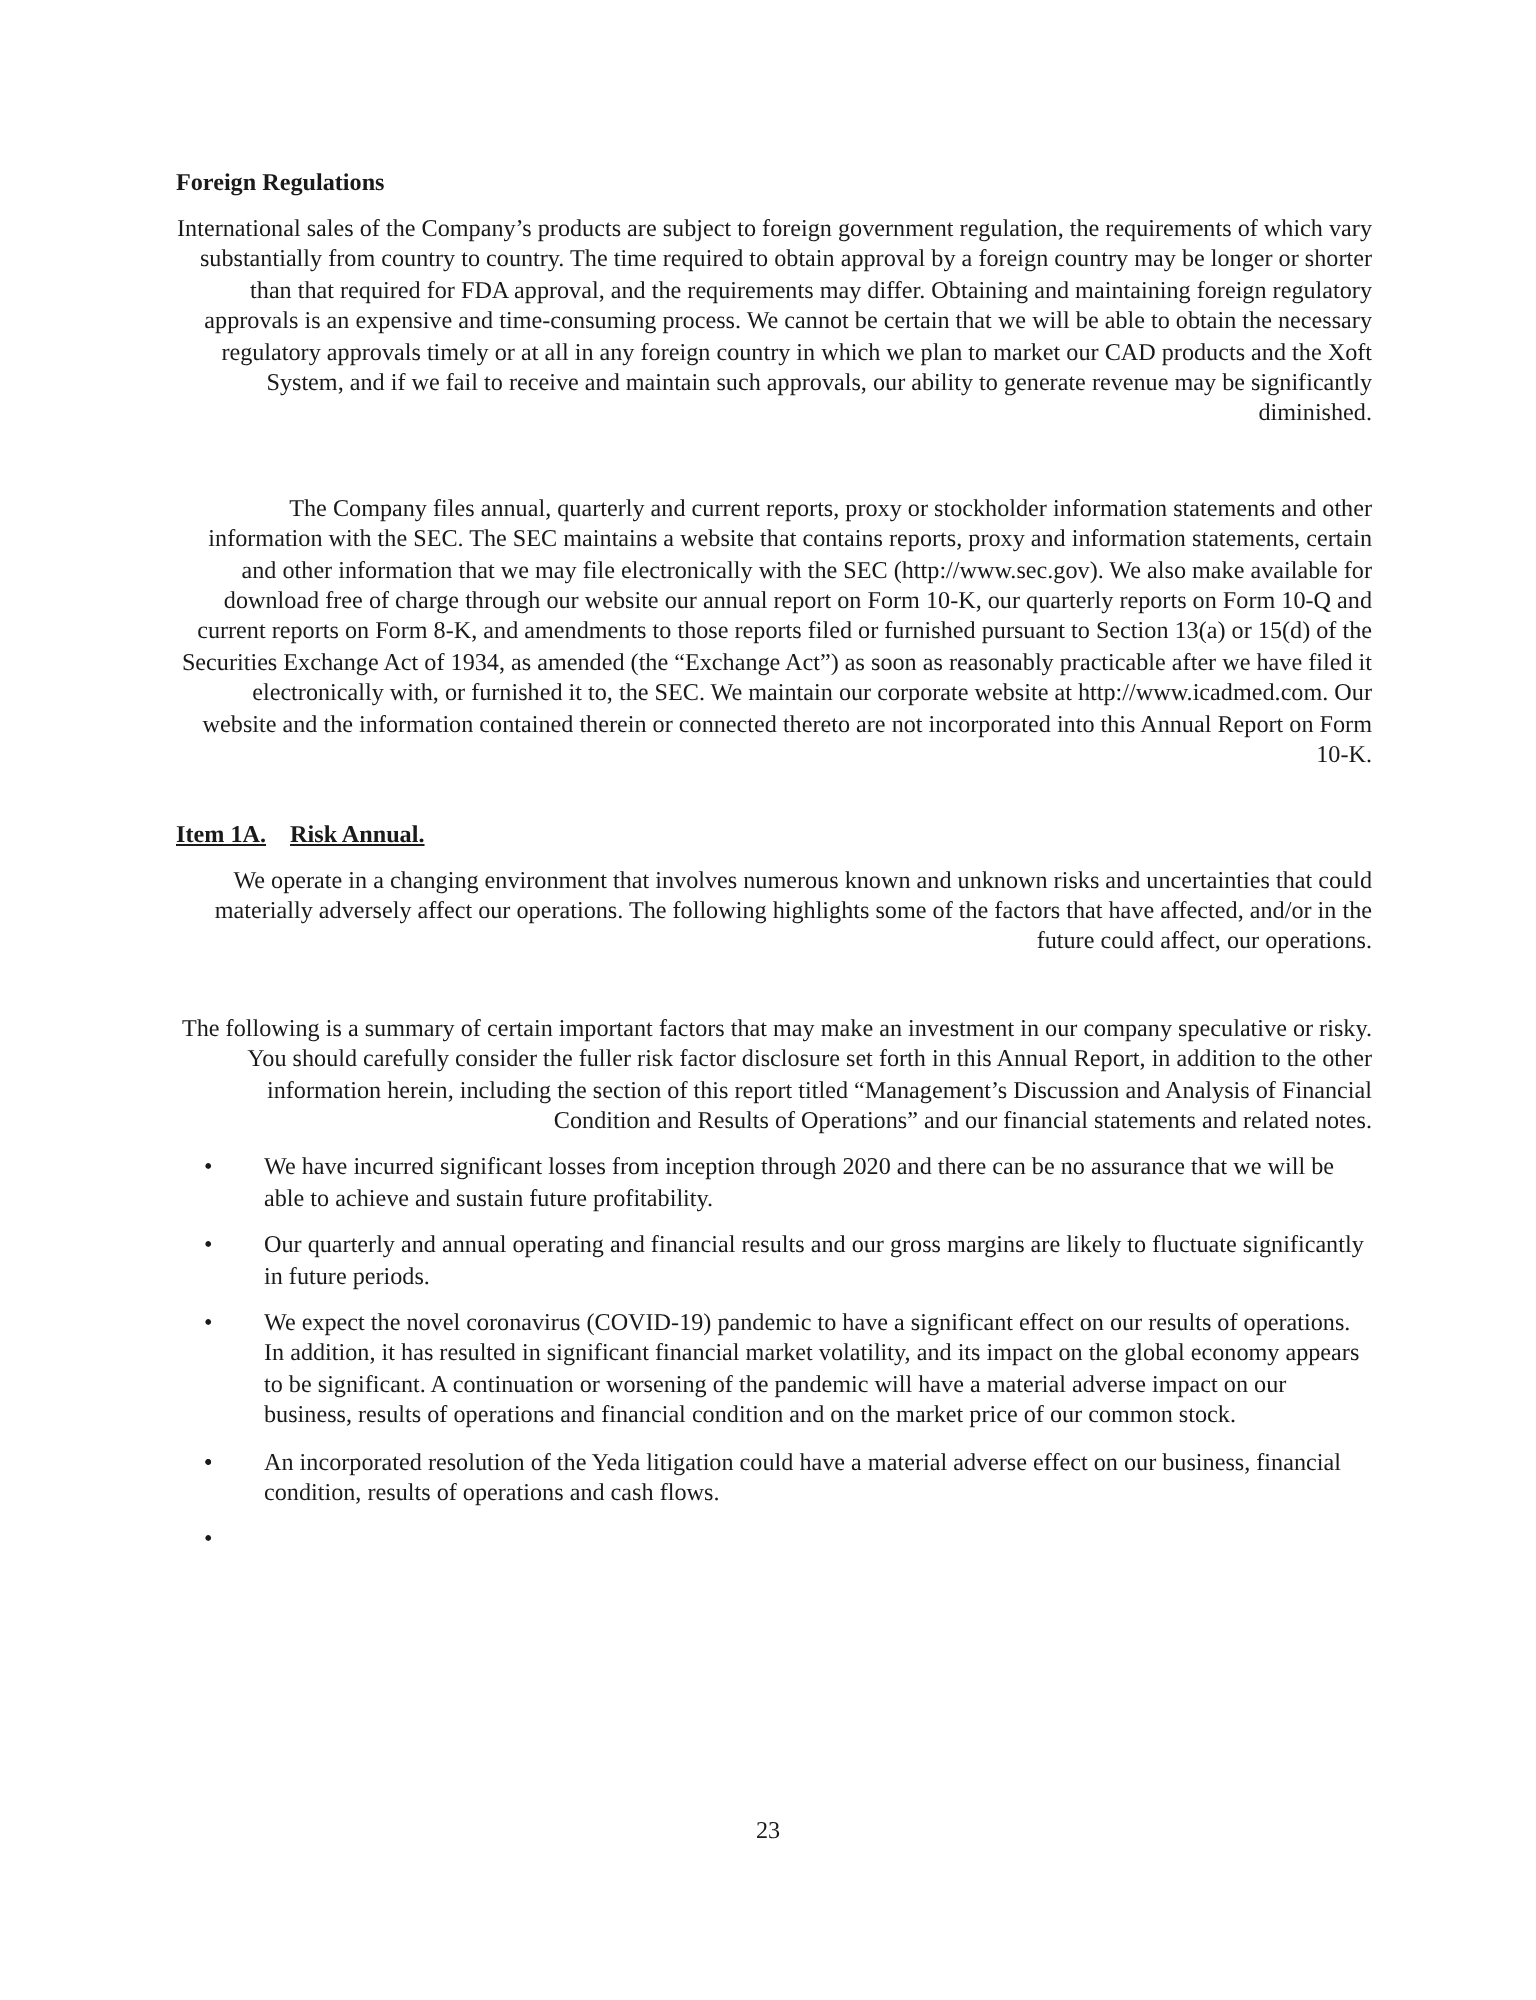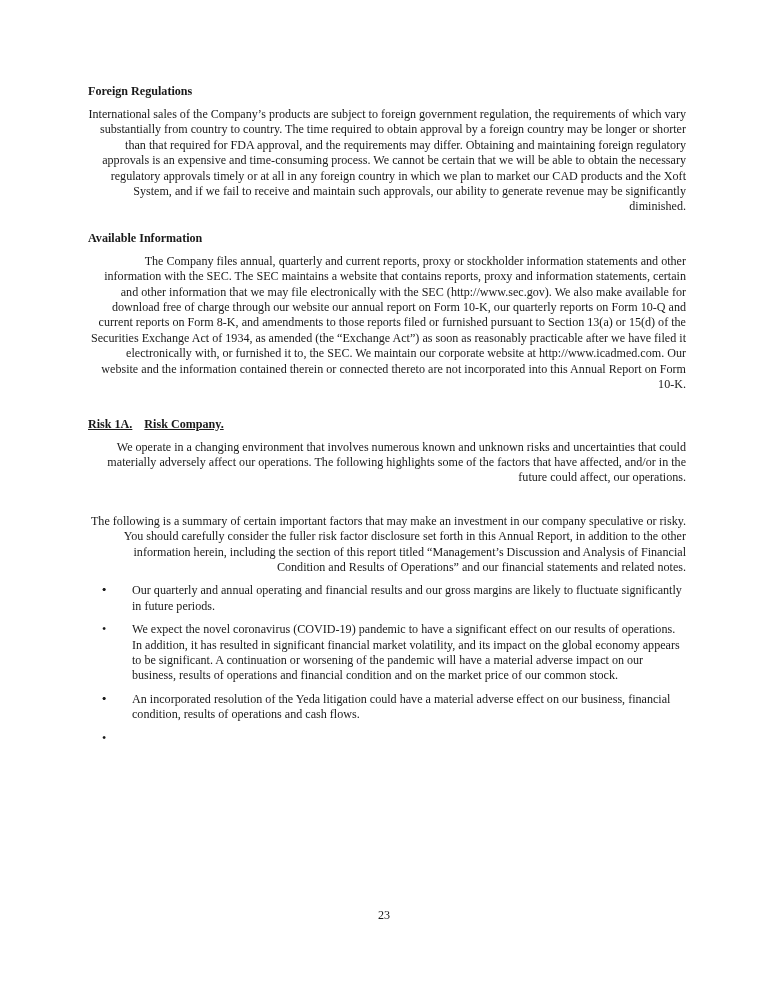--- a/index.html
+++ b/index.html
@@ -1,21 +1,21 @@
 <!DOCTYPE html>
 <html><head>
 <meta charset="utf-8">
 <style>
   html, body { margin: 0; padding: 0; background: #ffffff; }
   body { width: 768px; height: 1000px; position: relative; overflow: hidden;
          font-family: "Liberation Serif", "DejaVu Serif", serif; color: #1a1a1a; }
   .page { position: absolute; left: 88px; top: 84px; width: 598px; font-size: 12.1px; line-height: 15.4px; }
   h2 { font-size: 12.1px; font-weight: bold; margin: 0 0 8px 0; line-height: 15px; }
   p { margin: 0; text-align: right; }
-  .sec-foreign { margin-bottom: 16px; }
+  .sec-foreign { margin-bottom: 32px; }
   .sec-avail { margin-bottom: 24px; }
   .item-head { font-weight: bold; margin: 0 0 8px 0; line-height: 15px; }
   .item-head .u { text-decoration: underline; }
   .item-head .gap { display: inline-block; width: 12px; }
   .para-gap { margin-bottom: 28px; }
   ul.bullets { list-style: none; margin: 8px 0 0 0; padding: 0; }
   ul.bullets li { position: relative; padding-left: 44px; margin-bottom: 8px; }
   ul.bullets li .bullet { position: absolute; left: 14px; top: 0; }
   .page-num { position: absolute; left: 0; width: 768px; top: 908px; text-align: center; font-size: 12.1px; }
 </style>
@@ -23,33 +23,32 @@
 <body>
 
 <div class="page">
 
   <section class="sec-foreign">
     <h2>Foreign Regulations</h2>
     <p>International sales of the Company’s products are subject to foreign government regulation, the requirements of which vary substantially from country to country. The time required to obtain approval by a foreign country may be longer or shorter than that required for FDA approval, and the requirements may differ. Obtaining and maintaining foreign regulatory approvals is an expensive and time-consuming process. We cannot be certain that we will be able to obtain the necessary regulatory approvals timely or at all in any foreign country in which we plan to market our CAD products and the Xoft System, and if we fail to receive and maintain such approvals, our ability to generate revenue may be significantly diminished.</p>
   </section>
 
   <section class="sec-avail">
-    <h2>Available Information</h2>
     <p>The Company files annual, quarterly and current reports, proxy or stockholder information statements and other information with the SEC. The SEC maintains a website that contains reports, proxy and information statements, certain and other information that we may file electronically with the SEC (http://www.sec.gov). We also make available for download free of charge through our website our annual report on Form 10-K, our quarterly reports on Form 10-Q and current reports on Form 8-K, and amendments to those reports filed or furnished pursuant to Section 13(a) or 15(d) of the Securities Exchange Act of 1934, as amended (the “Exchange Act”) as soon as reasonably practicable after we have filed it electronically with, or furnished it to, the SEC. We maintain our corporate website at http://www.icadmed.com. Our website and the information contained therein or connected thereto are not incorporated into this Annual Report on Form 10-K.</p>
   </section>
 
   <section>
     <div class="item-head">
-      <span class="u">Risk 1A.</span><span class="gap"></span><span class="u">Risk Company.</span>
+      <span class="u">Item 1A.</span><span class="gap"></span><span class="u">Risk Annual.</span>
     </div>
     <p class="para-gap">We operate in a changing environment that involves numerous known and unknown risks and uncertainties that could materially adversely affect our operations. The following highlights some of the factors that have affected, and/or in the future could affect, our operations.</p>
     <p>The following is a summary of certain important factors that may make an investment in our company speculative or risky. You should carefully consider the fuller risk factor disclosure set forth in this Annual Report, in addition to the other information herein, including the section of this report titled “Management’s Discussion and Analysis of Financial Condition and Results of Operations” and our financial statements and related notes.</p>
 
     <ul class="bullets">
-      <li><span class="bullet">•</span></li>
+      <li><span class="bullet">•</span><span>We have incurred significant losses from inception through 2020 and there can be no assurance that we will be able to achieve and sustain future profitability.</span></li>
       <li><span class="bullet">•</span><span>Our quarterly and annual operating and financial results and our gross margins are likely to fluctuate significantly in future periods.</span></li>
       <li><span class="bullet">•</span><span>We expect the novel coronavirus (COVID-19) pandemic to have a significant effect on our results of operations. In addition, it has resulted in significant financial market volatility, and its impact on the global economy appears to be significant. A continuation or worsening of the pandemic will have a material adverse impact on our business, results of operations and financial condition and on the market price of our common stock.</span></li>
       <li><span class="bullet">•</span></li>
       <li><span class="bullet">•</span><span>An incorporated resolution of the Yeda litigation could have a material adverse effect on our business, financial condition, results of operations and cash flows.</span></li>
       <li><span class="bullet">•</span></li>
     </ul>
   </section>
 </div>
 
 <div class="page-num">23</div>

